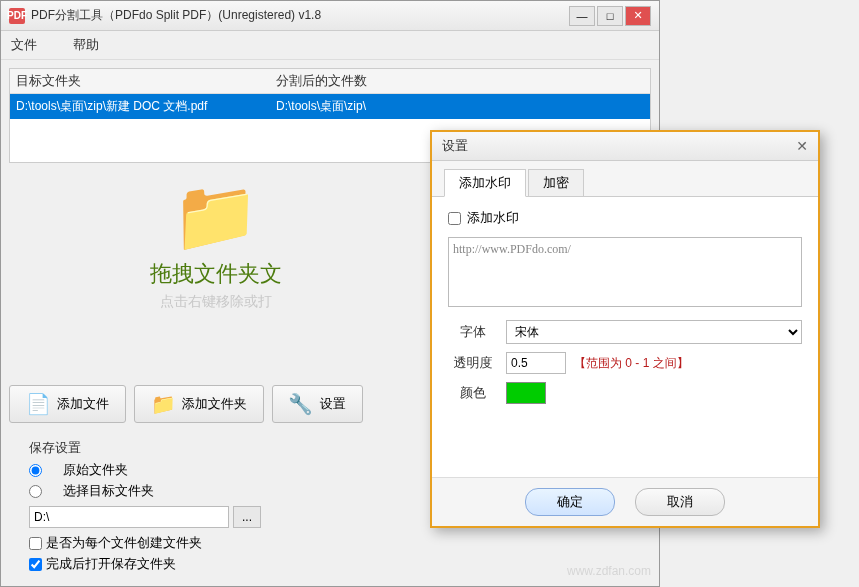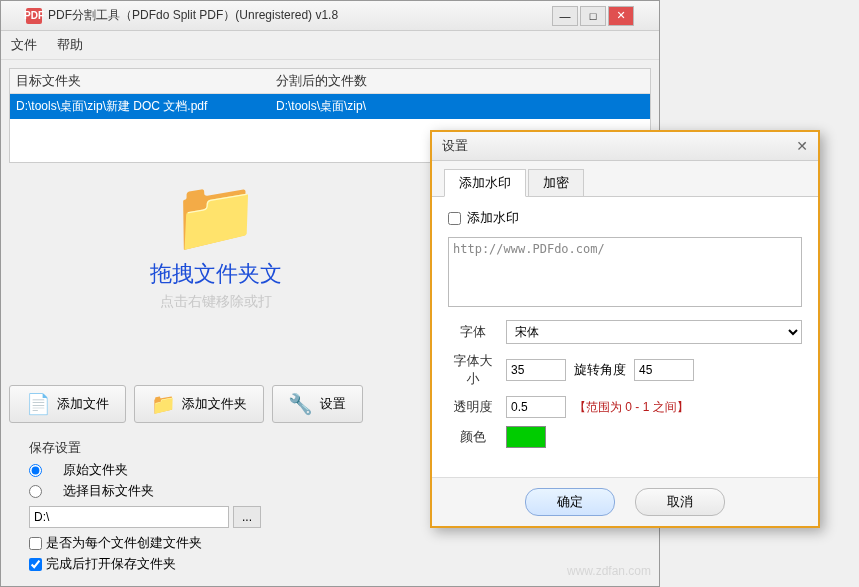--- a/index.html
+++ b/index.html
@@ -23,21 +23,21 @@
       border: 1px solid #999;
     }
 
     
     .title-bar {
       background: linear-gradient(to bottom, #f8f8f8, #e8e8e8);
       border-bottom: 1px solid #ccc;
       height: 30px;
       display: flex;
       align-items: center;
-      padding: 0 25px;
+      padding: 0 8px;
       justify-content: space-between;
     }
     .title-bar-left {
       display: flex;
       align-items: center;
       gap: 6px;
     }
     .title-icon {
       width: 16px;
       height: 16px;
@@ -70,21 +70,21 @@
       font-size: 11px;
     }
     .title-btn.close { background: #e05050; color: white; }
 
     
     .menu-bar {
       background: #f0f0f0;
       border-bottom: 1px solid #ddd;
       padding: 3px 6px;
       display: flex;
-      gap: 12px;
+      gap: 28px;
     }
     .menu-item {
       font-size: 13px;
       color: #333;
       cursor: pointer;
       padding: 2px 4px;
     }
 
     
     .file-table-section {
@@ -253,20 +253,21 @@
     }
     .watermark-text-area {
       width: 100%;
       height: 70px;
       border: 1px solid #bbb;
       padding: 4px;
       font-size: 12px;
       color: #888;
       margin-bottom: 10px;
       resize: none;
+      font-family: Liberation Serif, serif;
     }
     .form-row {
       display: flex;
       align-items: center;
       gap: 8px;
       margin-bottom: 8px;
     }
     .form-label {
       font-size: 13px;
       color: #333;
@@ -330,21 +331,21 @@
       text-align: center;
       width: 350px;
     }
     .folder-icon-large {
       font-size: 70px;
       color: #d5d5d5;
       line-height: 1;
     }
     .drag-text-large {
       font-size: 22px;
-      color: #1d4ed8;
+      color: #4d7c0f;
       margin-top: 8px;
     }
     .drag-text-small {
       font-size: 14px;
       color: #c8c8c8;
       margin-top: 4px;
     }
   </style>
 </head>
 <body>
@@ -460,26 +461,20 @@
 
     
     <div class="form-row">
       <span class="form-label">字体</span>
       <select class="form-select">
         <option>宋体</option>
       </select>
     </div>
 
     
-    <div class="form-row">
-      <span class="form-label">字体大小</span>
-      <input class="form-input" type="text" value="35" style="">
-      <span>旋转角度</span>
-      <input class="form-input" type="text" value="45" style="">
-    </div>
 
     
     <div class="form-row">
       <span class="form-label">透明度</span>
       <input class="form-input" type="text" value="0.5" style="">
       <span class="form-hint">【范围为 0 - 1 之间】</span>
     </div>
 
     
     <div class="form-row">

